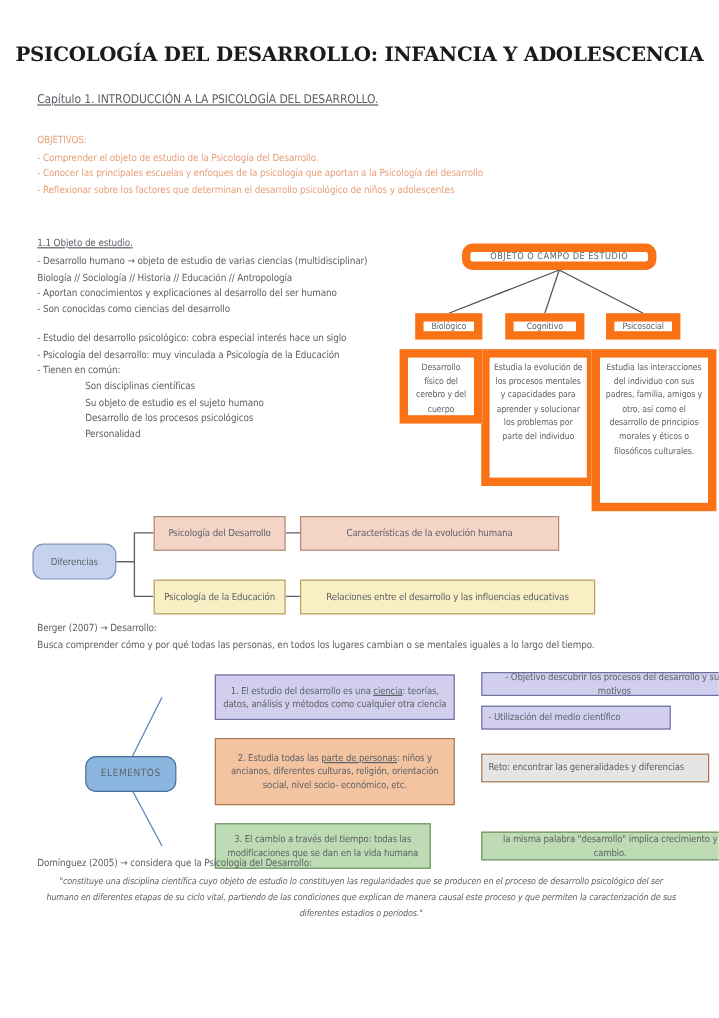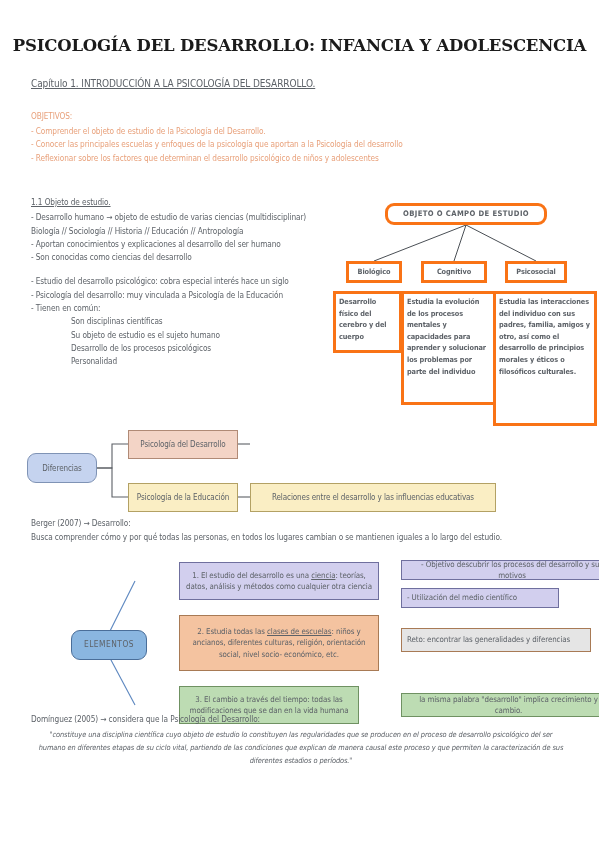--- a/index.html
+++ b/index.html
@@ -79,30 +79,29 @@
   #sec-11 .ln { display: block; white-space: nowrap; }
   #sec-11 .gap { display: block; height: 11px; }
   #sec-11 .ind { padding-left: 40px; }
 
   
   #tree { position: absolute; left: 333px; top: 203px; width: 266px; height: 225px; }
   #tree .tbox {
     position: absolute;
     box-sizing: border-box;
     background: #ffffff;
-    border: 3px solid #f97316;
+    border: 7px solid #f97316;
     color: #5d6268;
     font-size: 7.3px;
     line-height: 11.6px;
-    text-align: left;
+    text-align: center;
     display: flex;
     align-items: center;
     justify-content: center;
     padding: 2px 3px;
-    font-weight: bold;
   }
   #tree .root {
     left: 52px; top: 0px; width: 162px; height: 22px;
     border-radius: 9px; font-size: 7.6px; letter-spacing: 0.4px;
   }
   #tree .lvl2 { top: 58px; height: 22px; }
   #tree .b1 { left: 13px; width: 56px; }
   #tree .b2 { left: 88px; width: 66px; }
   #tree .b3 { left: 172px; width: 62px; }
   #tree .lvl3 { top: 88px; align-items: flex-start; }
@@ -260,27 +259,28 @@
 
   <div id="dif">
     <svg class="links" viewBox="0 0 475 86">
       <path d="M73 40 H88 V16 H104" fill="none" stroke="#5b5f65" stroke-width="1.1"></path>
       <path d="M73 40 H88 V69 H104" fill="none" stroke="#5b5f65" stroke-width="1.1"></path>
       <line x1="214" y1="16" x2="226" y2="16" stroke="#5b5f65" stroke-width="1.1"></line>
       <line x1="214" y1="69" x2="226" y2="69" stroke="#5b5f65" stroke-width="1.1"></line>
     </svg>
     <div class="node root-node hand">Diferencias</div>
     <div class="node pd hand">Psicología del Desarrollo</div>
+    <div class="node cr hand">Características de la evolución humana</div>
     <div class="node pe hand">Psicología de la Educación</div>
     <div class="node re hand">Relaciones entre el desarrollo y las influencias educativas</div>
   </div>
 
   <div id="berger" class="hand">
     <span>Berger (2007) → Desarrollo:</span>
-    <span>Busca comprender cómo y por qué todas las personas, en todos los lugares cambian o se mantienen iguales a lo largo del estudio.</span>
+    <span>Busca comprender cómo y por qué todas las personas, en todos los lugares cambian o se mentales iguales a lo largo del tiempo.</span>
   </div>
 
   <div id="elem">
     <svg class="links" viewBox="0 0 556 165">
       <line x1="79" y1="85" x2="111" y2="21" stroke="#5b86bf" stroke-width="1.1"></line>
       <line x1="79" y1="85" x2="111" y2="83" stroke="#5b86bf" stroke-width="1.1"></line>
       <line x1="79" y1="85" x2="111" y2="145" stroke="#5b86bf" stroke-width="1.1"></line>
       <line x1="311" y1="21" x2="333" y2="10" stroke="#5b86bf" stroke-width="1"></line>
       <line x1="311" y1="21" x2="333" y2="38" stroke="#5b86bf" stroke-width="1"></line>
       <line x1="311" y1="81" x2="333" y2="81" stroke="#5b86bf" stroke-width="1"></line>
@@ -289,21 +289,21 @@
 
     <div class="node root-node hand">ELEMENTOS</div>
 
     <div class="node e1 hand">
       <span><span>1. El estudio del desarrollo es una </span><span class="u">ciencia</span><span>: teorías, datos, análisis y métodos como cualquier otra ciencia</span></span>
     </div>
     <div class="node r1 hand">- Objetivo descubrir los procesos del desarrollo y sus motivos</div>
     <div class="node r2 hand">- Utilización del medio científico</div>
 
     <div class="node e2 hand">
-      <span><span>2. Estudia todas las </span><span class="u">clases de escuelas</span><span>: niños y ancianos, diferentes culturas, religión, orientación social, nivel socio- económico, etc.</span></span>
+      <span><span>2. Estudia todas las </span><span class="u">parte de personas</span><span>: niños y ancianos, diferentes culturas, religión, orientación social, nivel socio- económico, etc.</span></span>
     </div>
     <div class="node r3 hand">Reto: encontrar las generalidades y diferencias</div>
 
     <div class="node e3 hand">
       <span><span>3. El cambio a través del tiempo: todas las modificaciones que se dan en la vida humana</span></span>
     </div>
     <div class="node r4 hand">la misma palabra "desarrollo" implica crecimiento y cambio.</div>
   </div>
 
   <div id="dominguez" class="hand">

